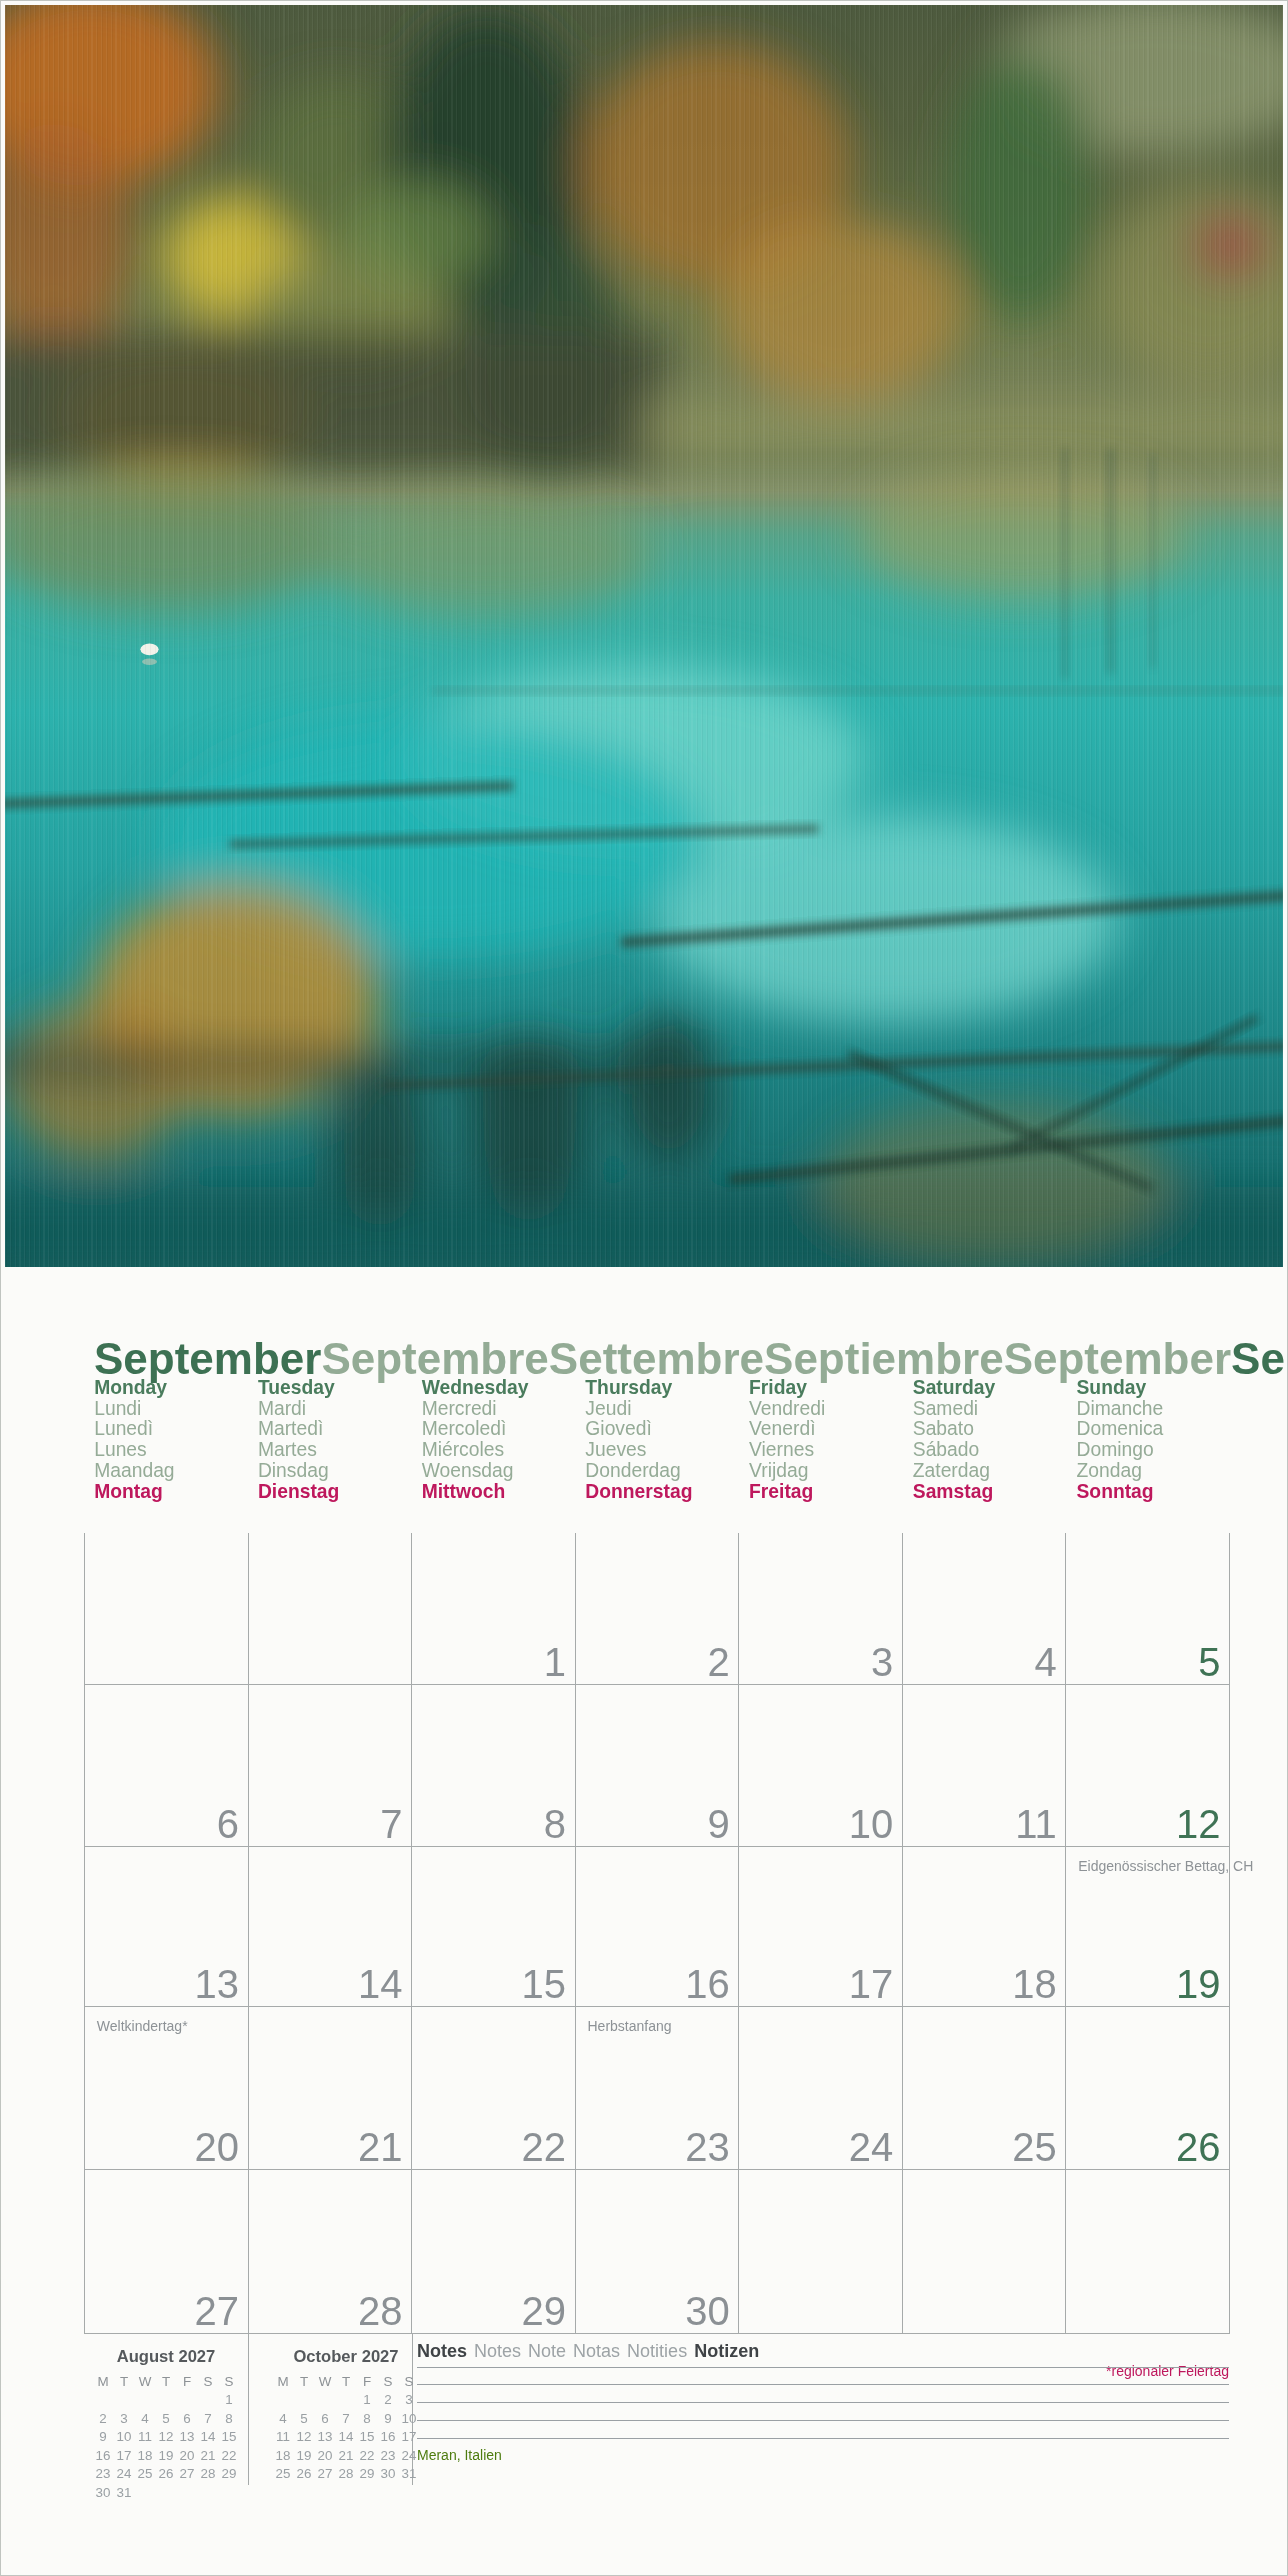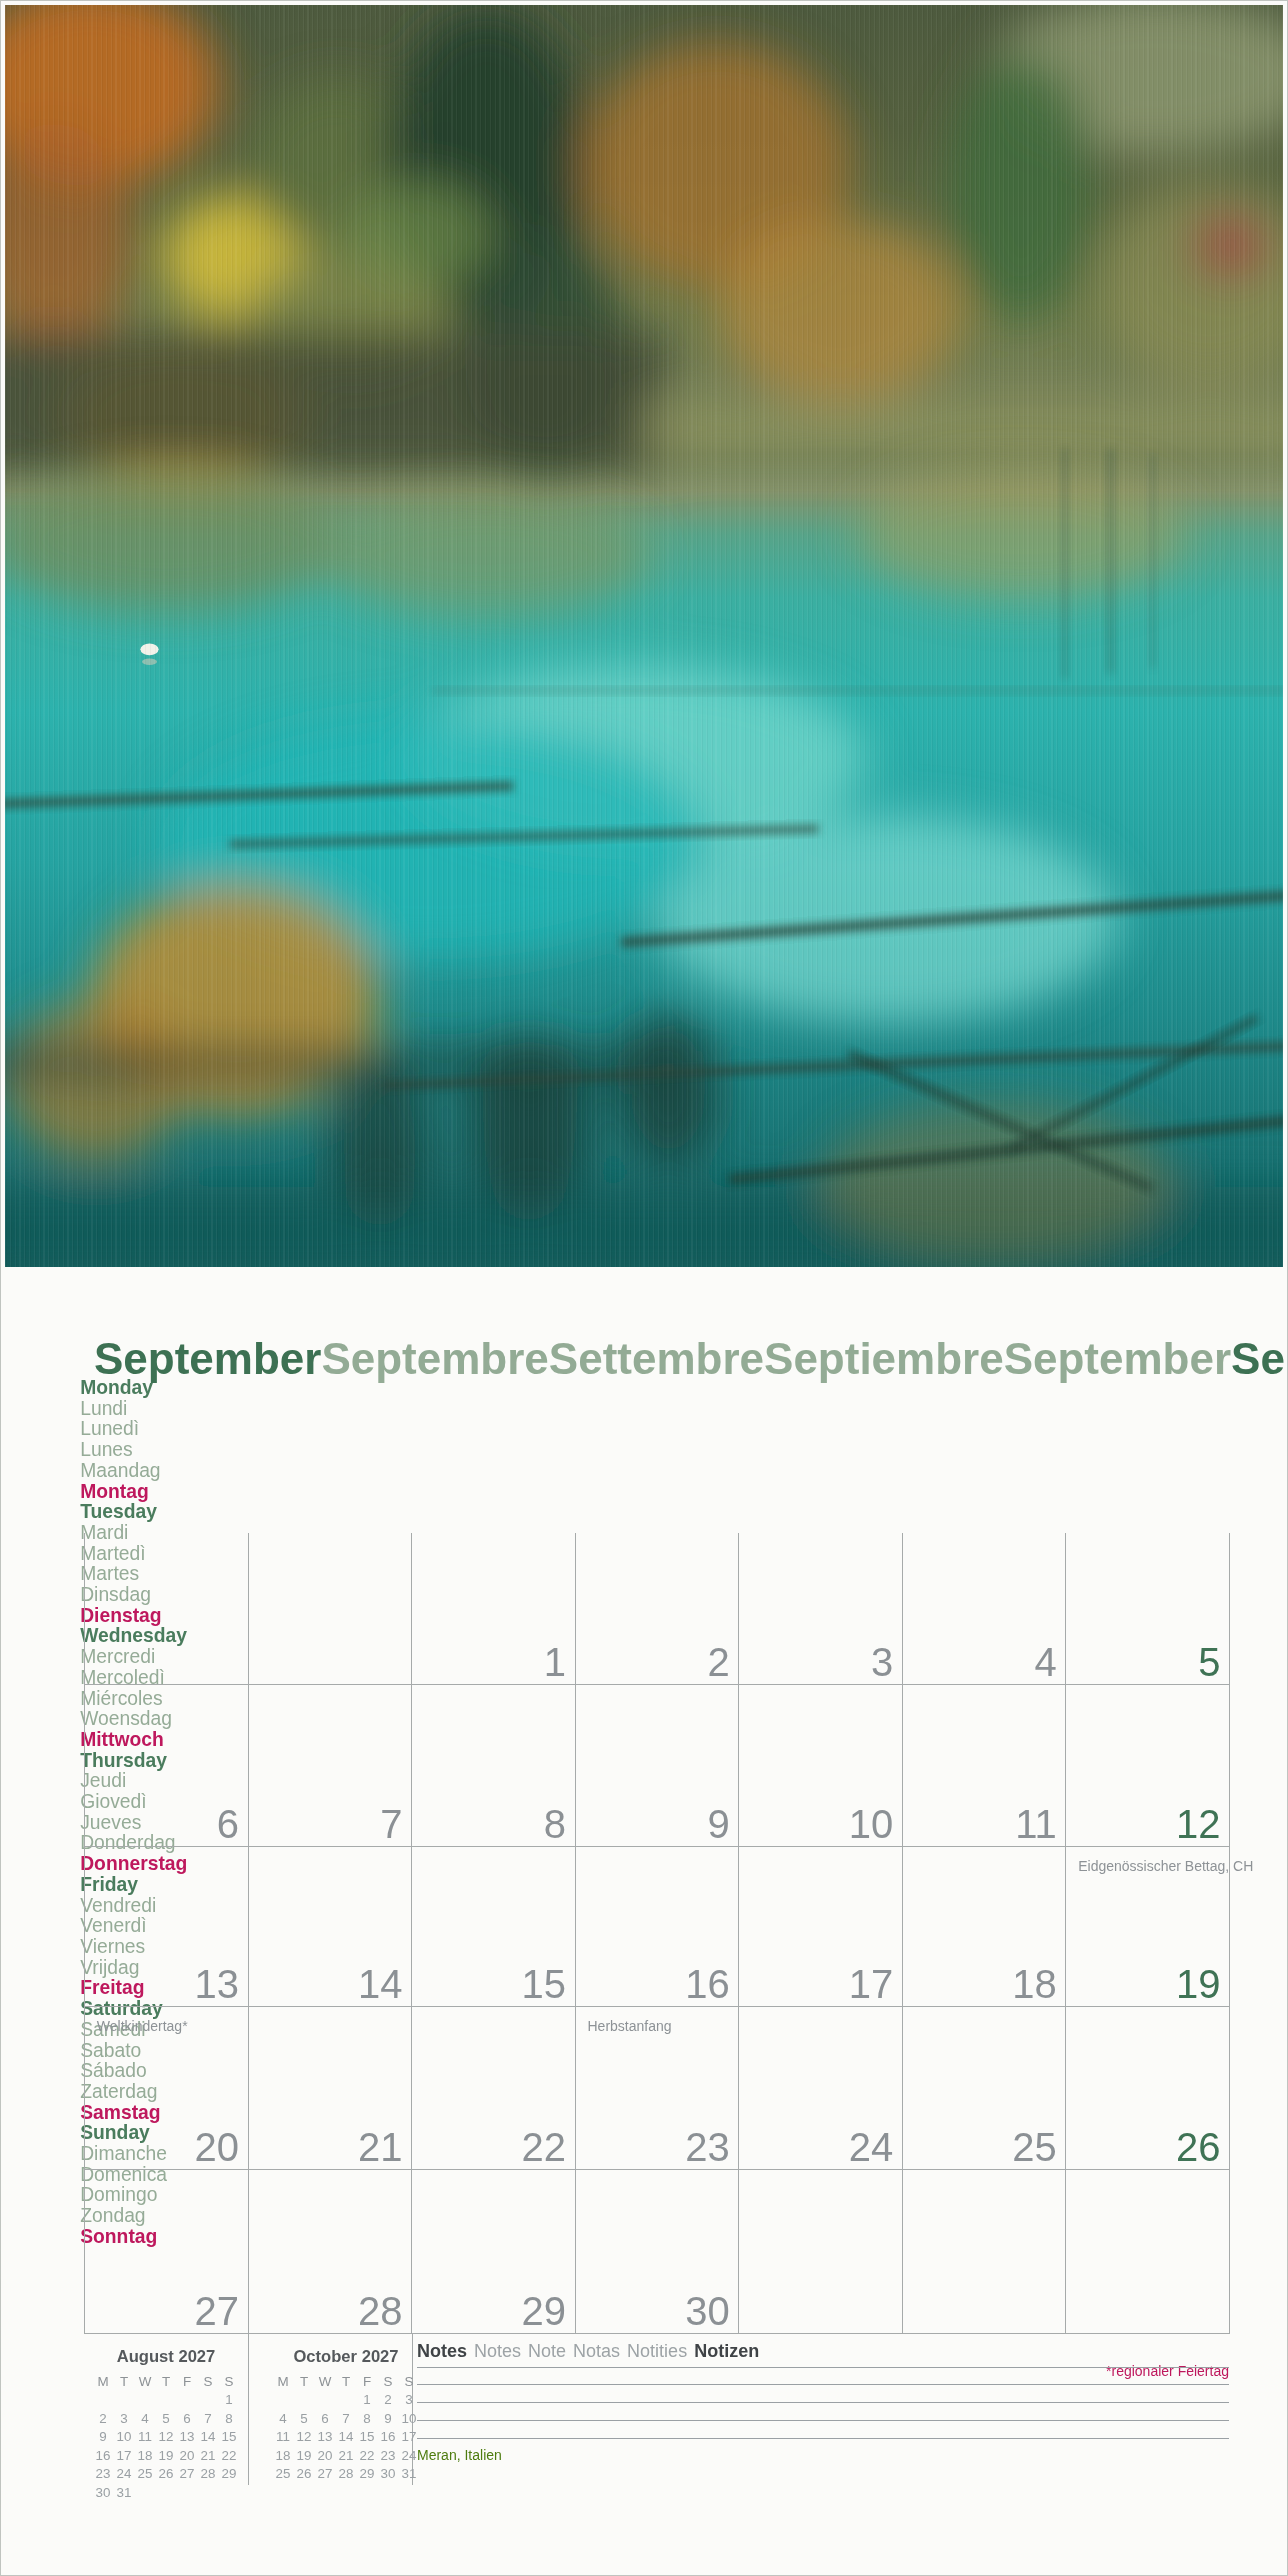--- a/index.html
+++ b/index.html
@@ -11,21 +11,21 @@
   #photo svg{display:block;width:100%;height:100%;}
   #streaks{position:absolute;inset:0;
      background:repeating-linear-gradient(90deg, rgba(255,255,255,0.055) 0 1.1px,
         rgba(0,0,0,0.035) 1.1px 2.1px, rgba(0,0,0,0) 2.1px 4.8px);}
   
   #title-row{position:absolute;left:93px;top:1336px;width:1136px;display:flex;
      justify-content:space-between;align-items:baseline;font-size:44px;font-weight:bold;line-height:1;}
   .title-dark{color:#3d7153;}
   .title-light{color:#93ab95;}
   
-  #daynames{position:absolute;left:69px;top:1377px;width:1146px;display:flex;flex-direction:column;}
+  #daynames{position:absolute;left:83px;top:1377px;width:1146px;display:flex;}
   .daycol{width:164px;box-sizing:border-box;padding-left:10.2px;font-size:19.3px;line-height:20.7px;}
   .dn-en{color:#4a7c5d;font-weight:bold;display:block;}
   .dn-mid{color:#95ab97;display:block;}
   .dn-de{color:#be185d;font-weight:bold;display:block;}
   
   #grid{position:absolute;left:83px;top:1532px;width:1145px;display:grid;
      grid-template-columns:repeat(7,1fr);
      grid-template-rows:152px 162px 160px 163px 164px;
      border-left:1.1px solid #a6aaaa;}
   .cell{position:relative;border-right:1.1px solid #a6aaaa;border-bottom:1.1px solid #a6aaaa;}

